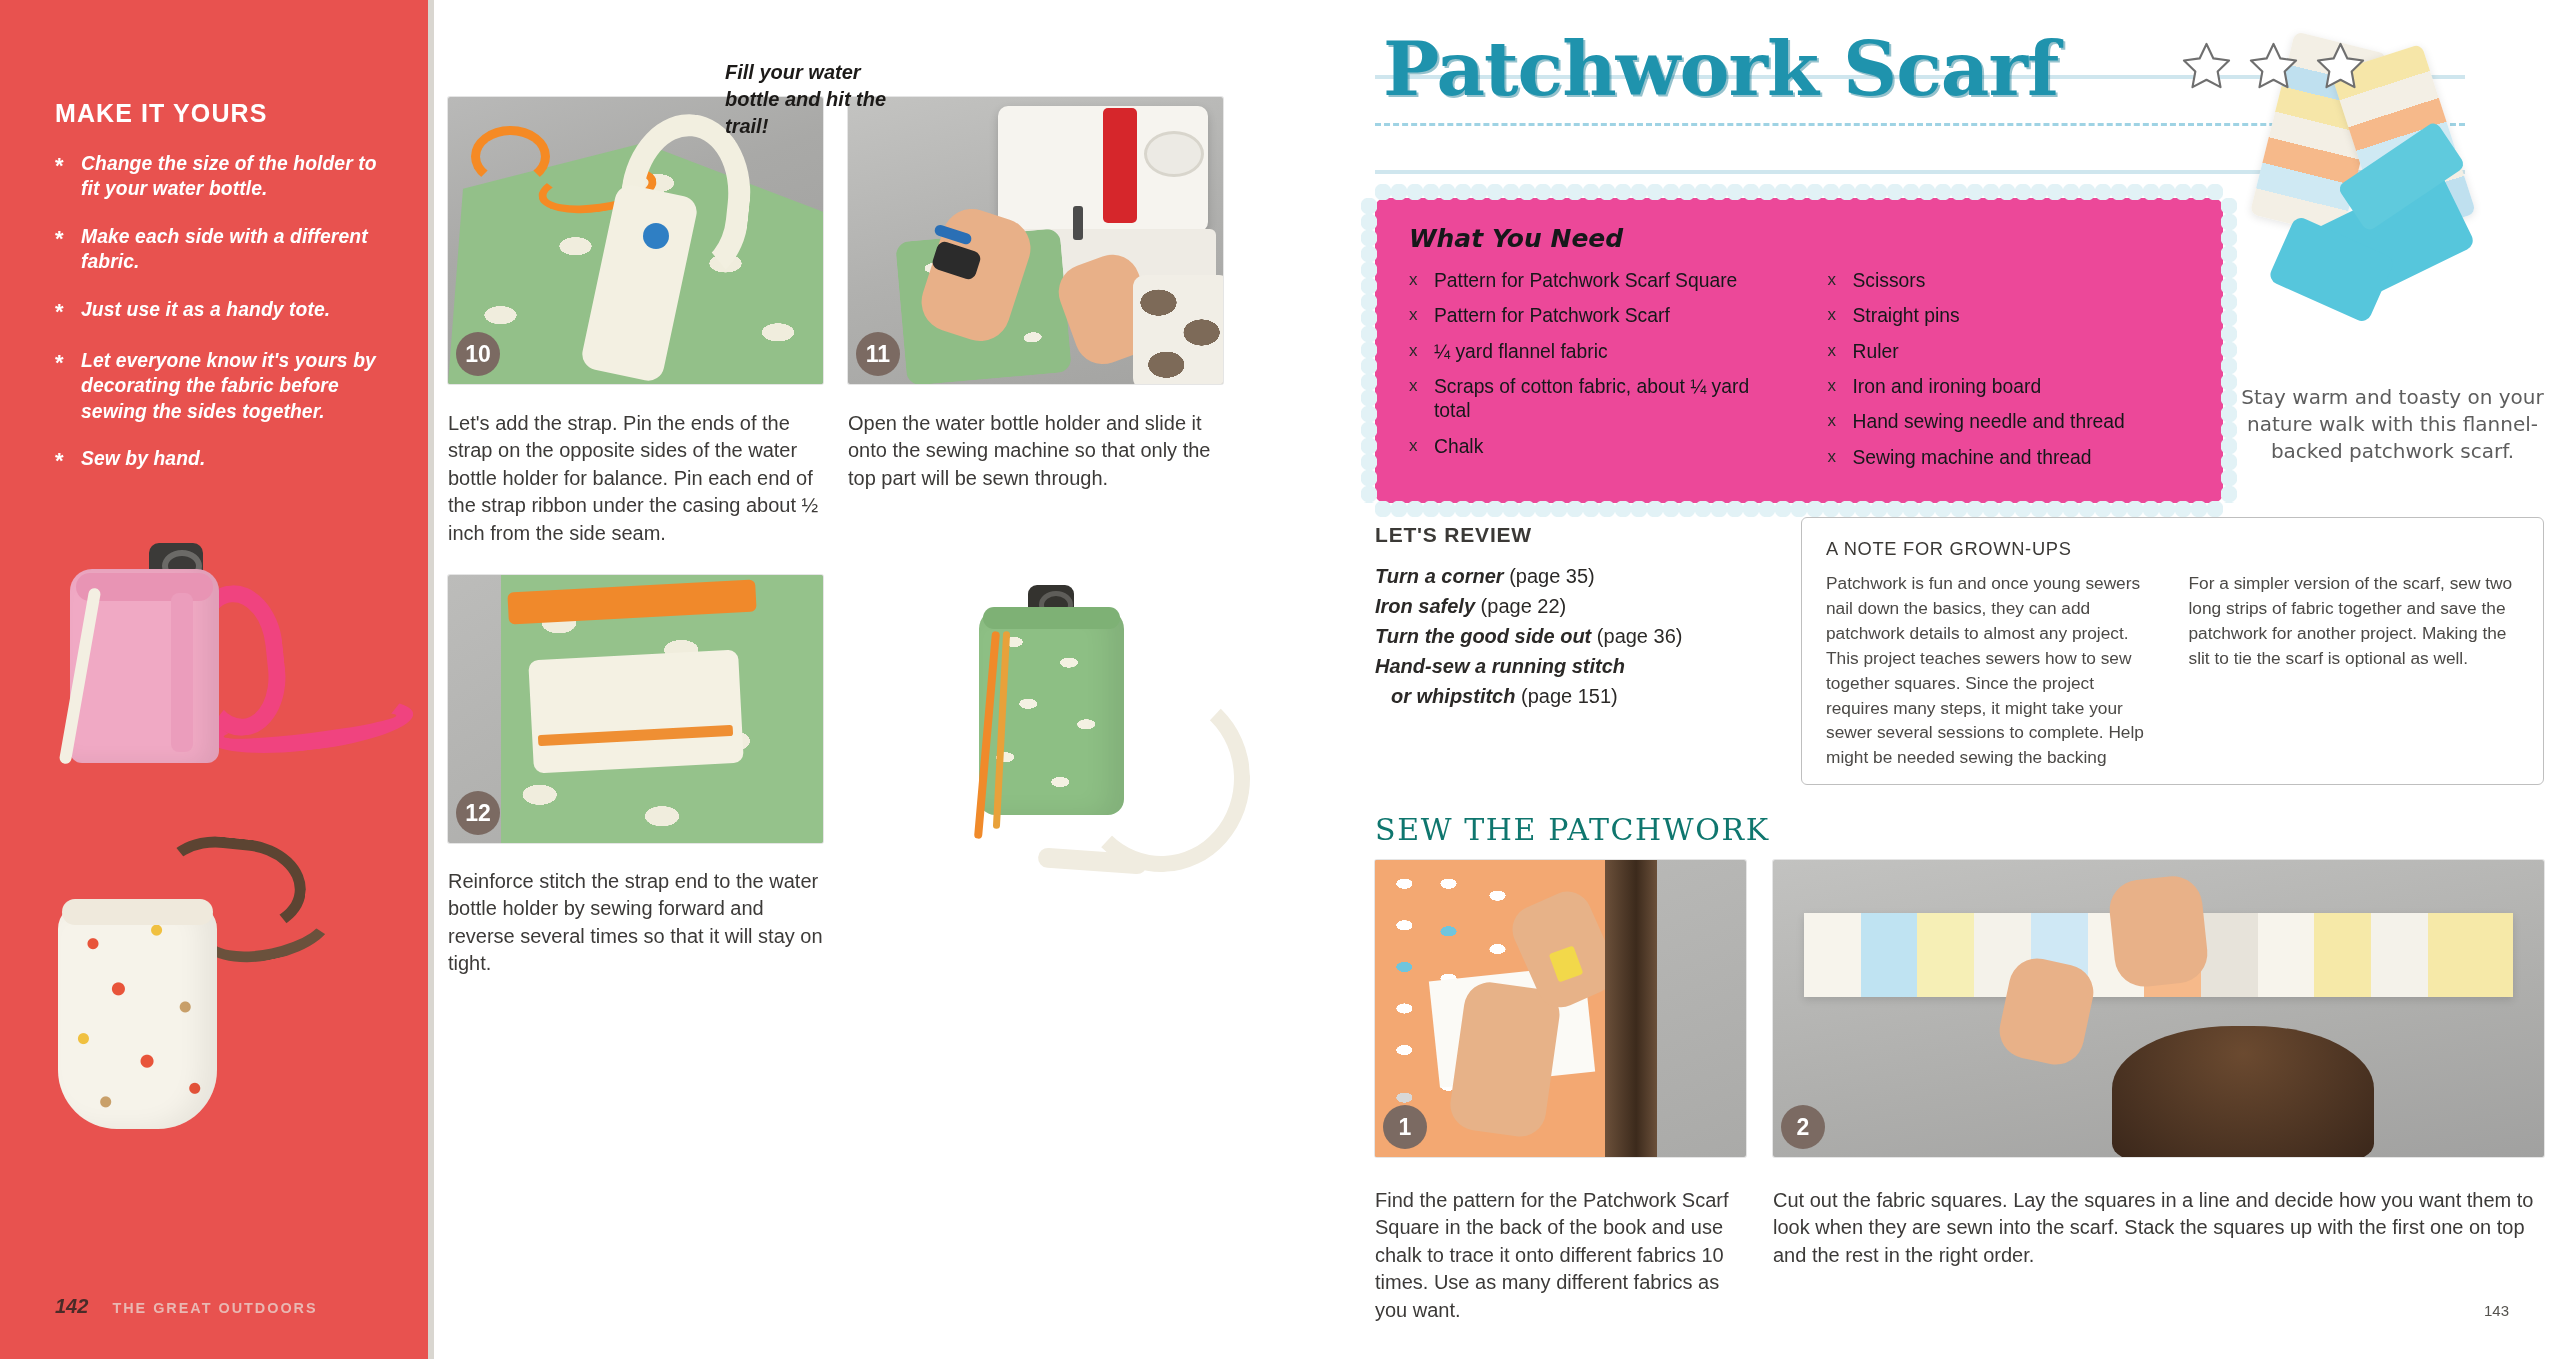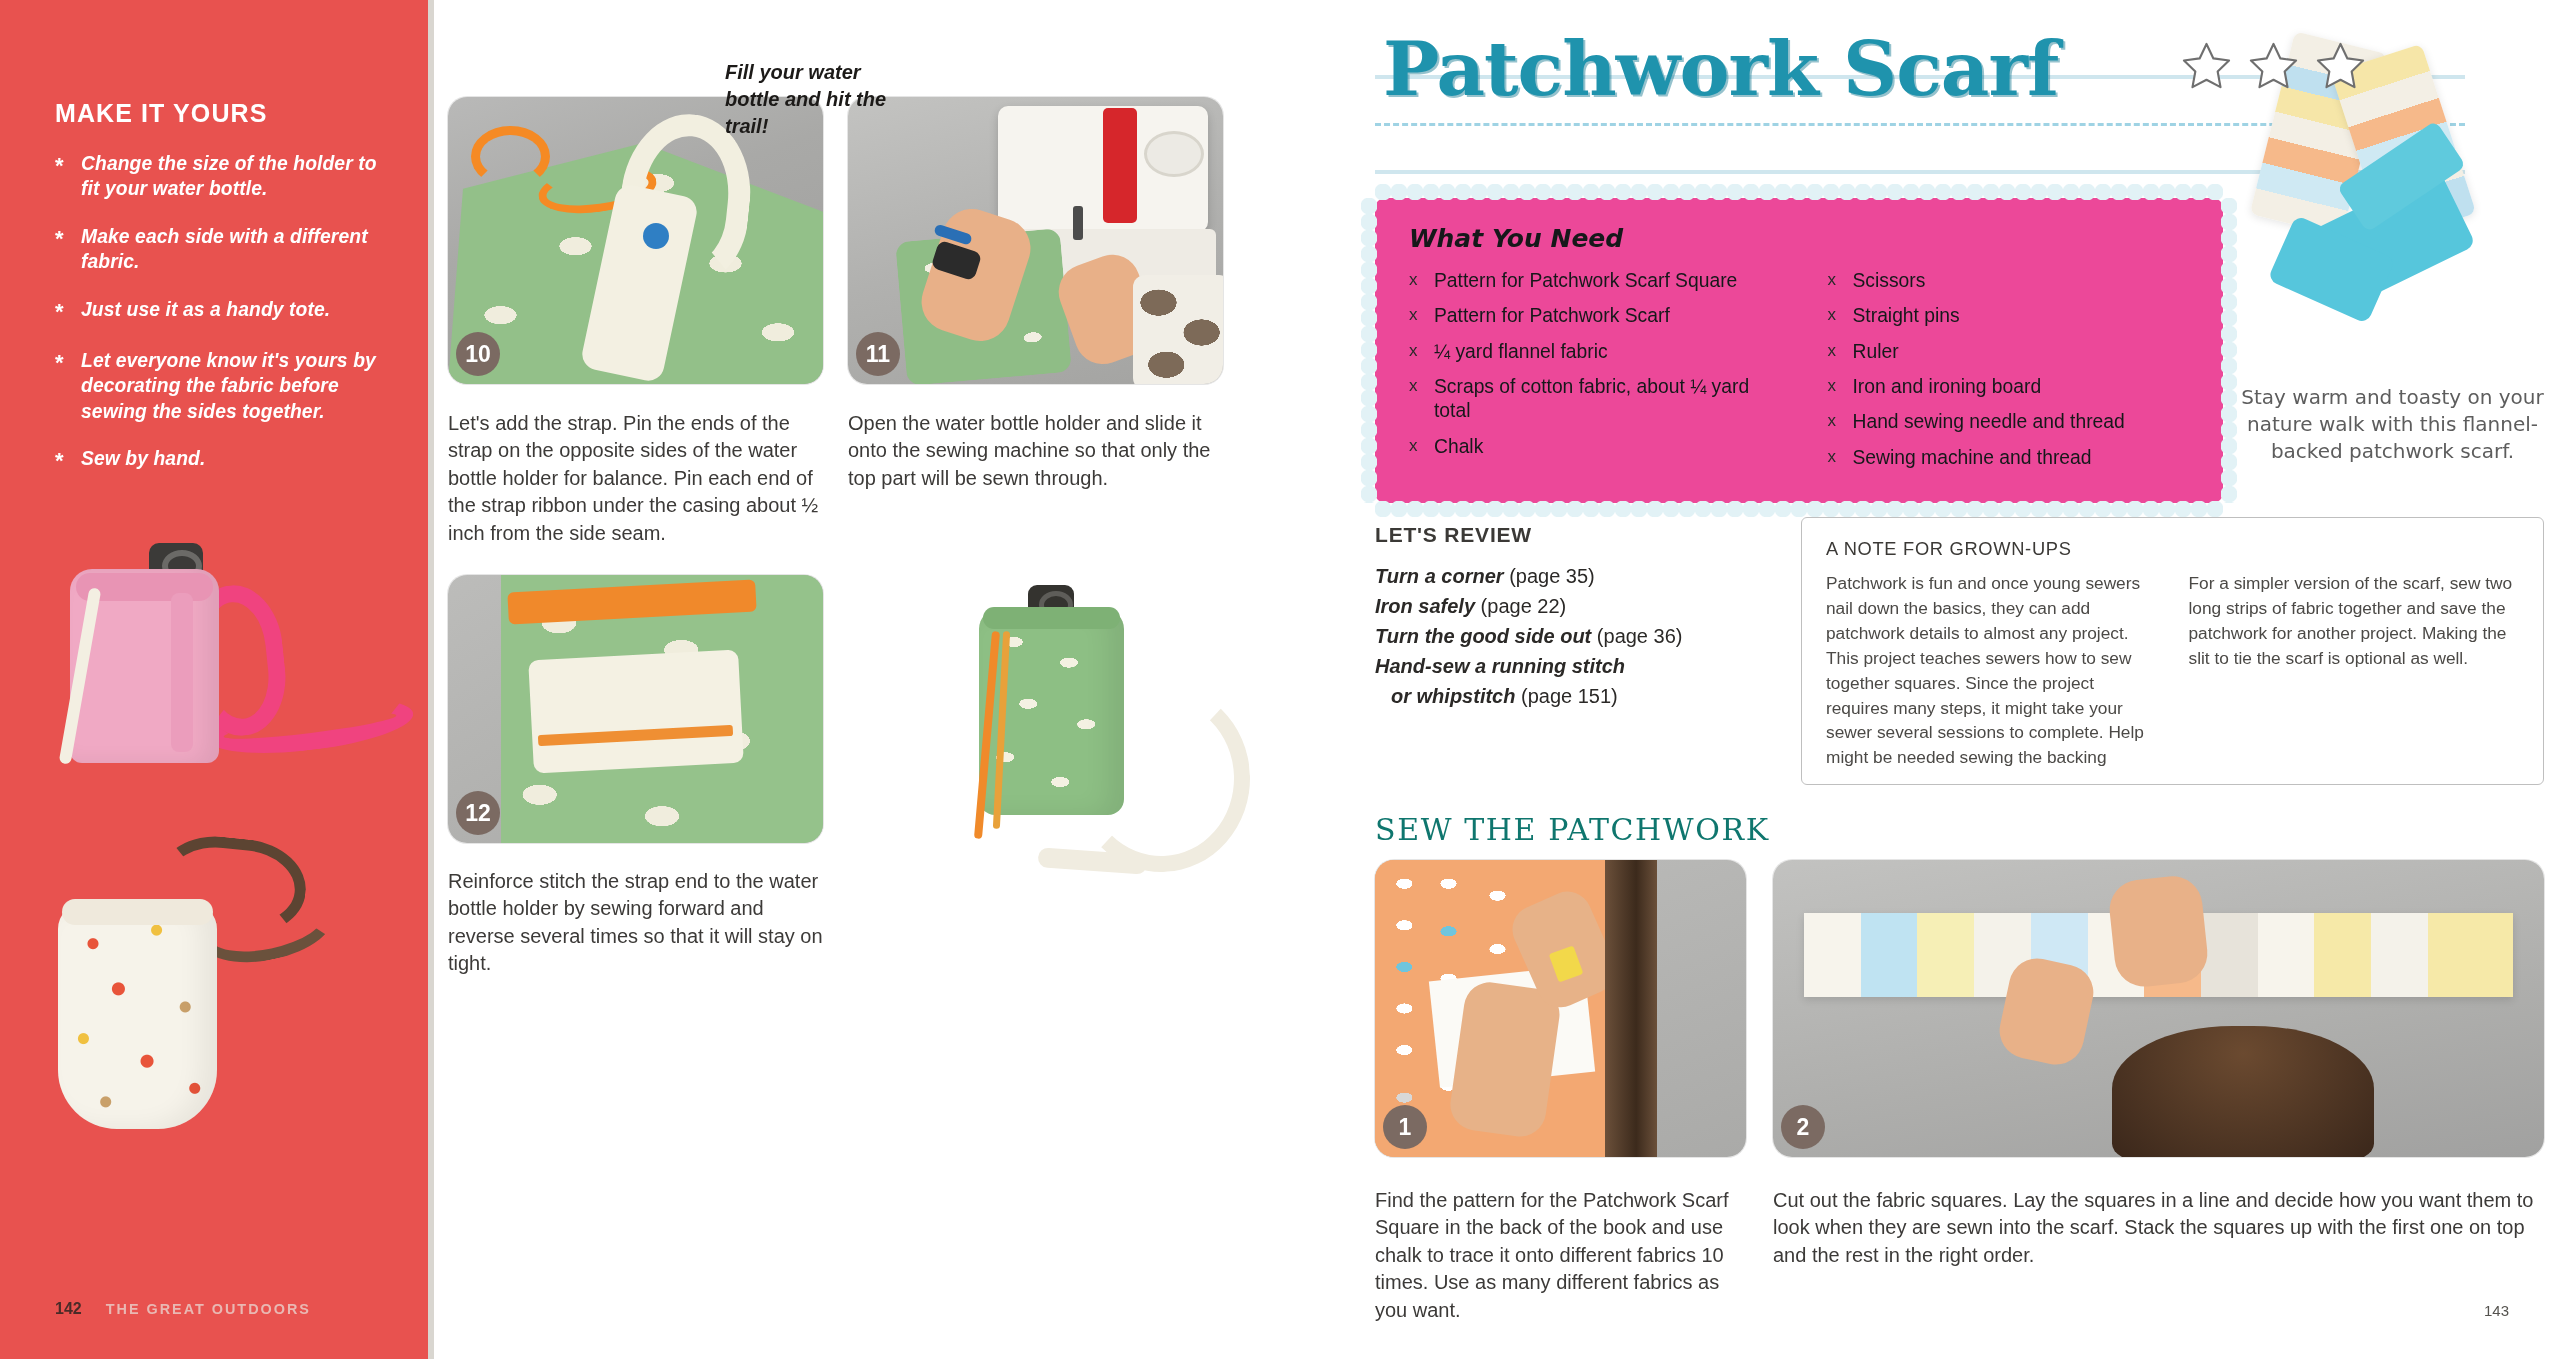--- a/index.html
+++ b/index.html
@@ -103,27 +103,27 @@
     transform: rotate(6deg);
   }
   .brown-ribbon-b {
     position: absolute; left: 149px; top: 59px; width: 139px; height: 69px;
     border: 11px solid #6a513c; border-radius: 50%;
     border-top-color: transparent; border-right-color: transparent;
     transform: rotate(-12deg);
   }
 
   .footer-left { position: absolute; left: 55px; bottom: 41px; display: flex; align-items: baseline; gap: 24px; }
-  .folio-num { font-size: 16px; font-weight: bold; color: #4a2b28; }
+  .folio-num { font-size: 20px; font-weight: bold; color: #4a2b28; font-style: italic; }
   .folio-sec { font-size: 14.4px; font-weight: bold; letter-spacing: 2px; color: #e9b8b3; }
 
   
   .lp-body { position: absolute; left: 448px; top: 0; width: 860px; height: 1359px; }
   .photo {
-    position: relative; border-radius: 19px; overflow: hidden;
+    position: relative; border-radius: 2px; overflow: hidden;
     box-shadow: 0 0 0 1px rgba(0,0,0,.10);
   }
   .badge {
     position: absolute; left: 8px; bottom: 8px; width: 44px; height: 44px;
     border-radius: 50%; background: #7b6a62; color: #fff;
     font-size: 23px; font-weight: bold; display: flex;
     align-items: center; justify-content: center; z-index: 4;
   }
   .caption { font-size: 20px; line-height: 1.37; color: #3c3a38; margin-top: 14px; }
 

